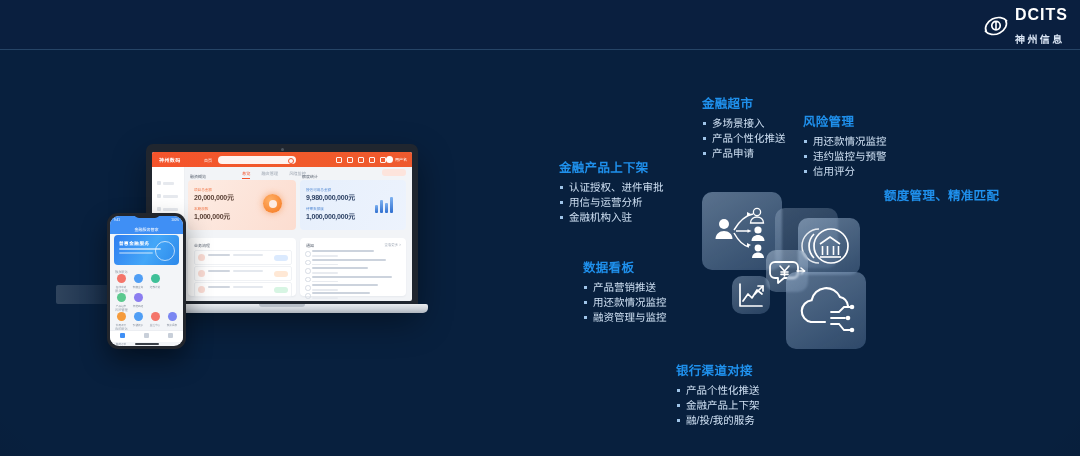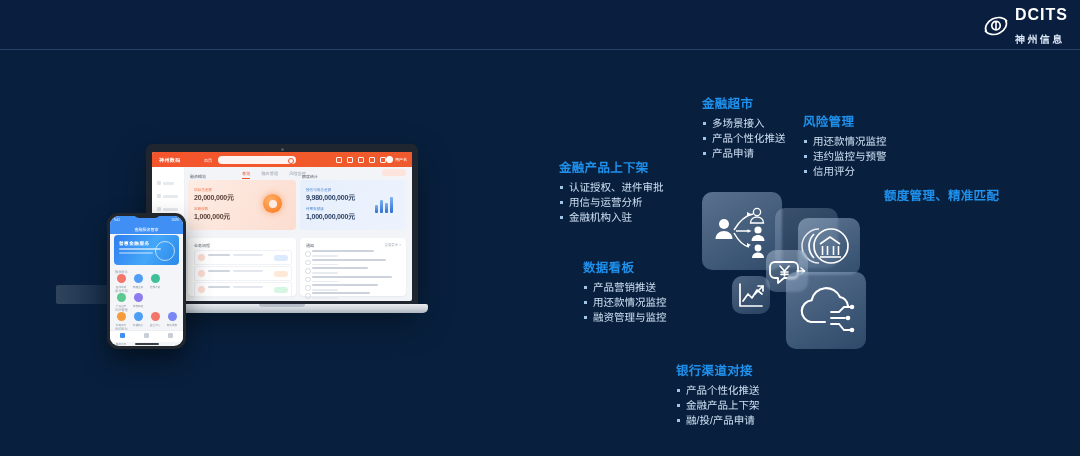--- a/index.html
+++ b/index.html
@@ -226,21 +226,21 @@
   </div>
 
   <div class="block b-cockpit">
   </div>
 
   <div class="block b-fsm">
     <h3>银行渠道对接</h3>
     <ul>
       <li>产品个性化推送</li>
       <li>金融产品上下架</li>
-      <li>融/投/产品申请</li>
+      <li>融/投/我的服务</li>
     </ul>
   </div>
 
   <div class="cluster">
     <div class="tile t1">
       <svg width="80" height="78" viewBox="0 0 80 78">
         <g fill="#ffffff">
           <circle cx="22" cy="32" r="5"></circle>
             <path d="M13.5 47c0-5 4-8 8.5-8s8.5 3 8.5 8z"></path>
           <circle cx="55" cy="20" r="3.6" fill="none" stroke="#ffffff" stroke-width="1.3"></circle>

